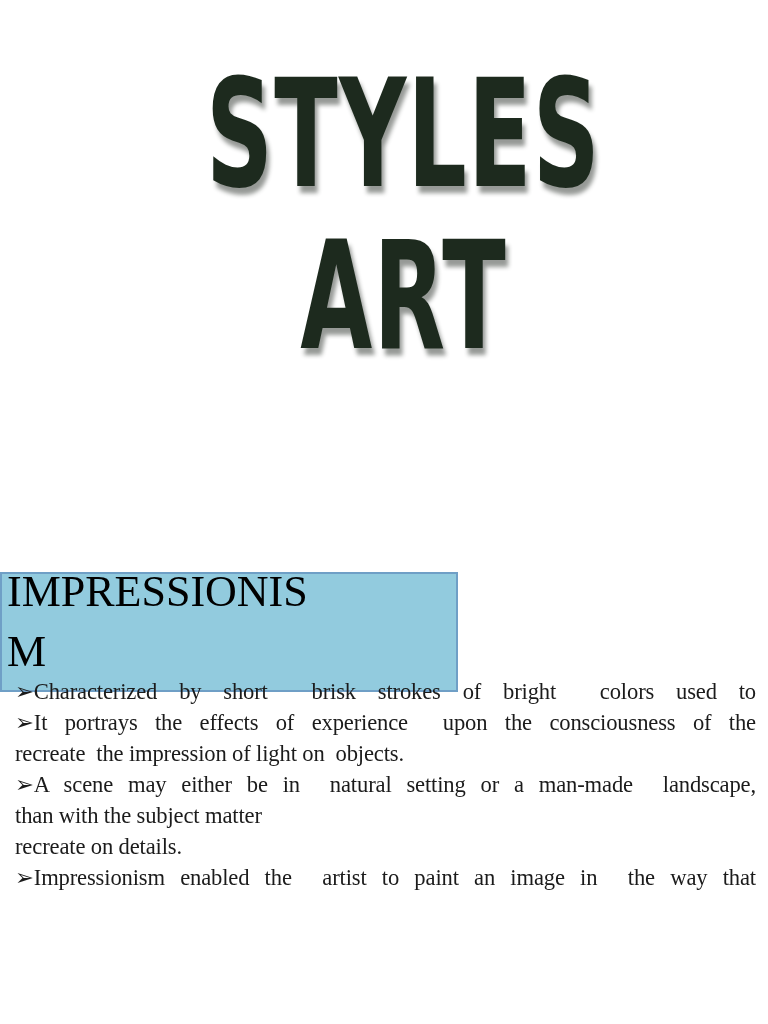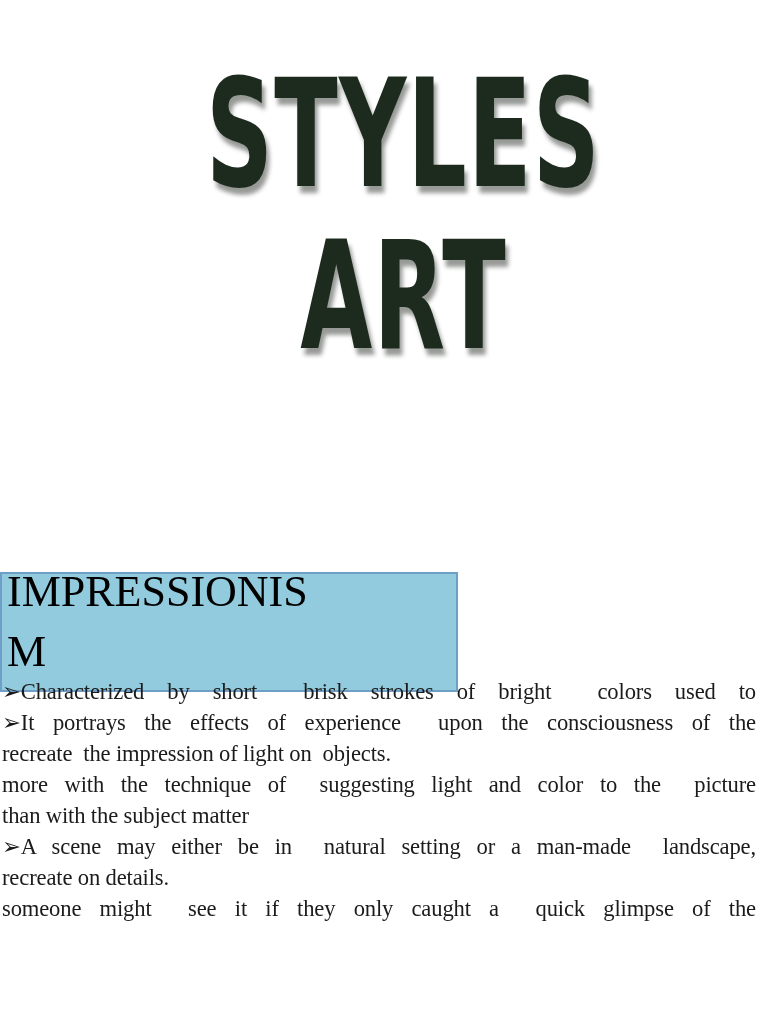--- a/index.html
+++ b/index.html
@@ -54,21 +54,21 @@
     margin: -12px 0 0 5px;
     font-weight: normal;
   }
   .heading-line { display: block; white-space: nowrap; }
   
   .body-text {
     position: absolute;
     left: 0;
     top: 676px;
     width: 768px;
-    padding: 0 12px 0 2px;
+    padding: 0 12px 0 15px;
     z-index: 2;
     font-family: "Liberation Serif", "DejaVu Sans", serif;
     font-size: 22.6px;
     letter-spacing: -0.15px;
   }
   .t-line {
     line-height: 31px;
     text-align: justify;
     text-align-last: justify;
   }
@@ -91,20 +91,19 @@
     <div class="section-heading" id="section-heading" style="color: rgb(0, 0, 0);">
         <div class="heading-line">IMPRESSIONIS</div>
         <div class="heading-line">M</div>
       </div>
   </div>
 
   <div class="body-text" id="body-text" style="color: rgb(27, 27, 27);">
       <div class="t-line">➢Characterized by short&nbsp; brisk strokes of bright&nbsp; colors used to</div>
       <div class="t-line">➢It portrays the effects of experience&nbsp; upon the consciousness of the</div>
       <div class="t-line para-end">recreate&nbsp; the impression of light on&nbsp; objects.</div>
-      <div class="t-line">more with the technique of&nbsp; suggesting light and color to the&nbsp; picture</div>
+      <div class="t-line">➢A scene may either be in&nbsp; natural setting or a man-made&nbsp; landscape,</div>
       <div class="t-line para-end">than with the subject matter</div>
-      <div class="t-line">➢A scene may either be in&nbsp; natural setting or a man-made&nbsp; landscape,</div>
       <div class="t-line para-end">recreate on details.</div>
-      <div class="t-line">someone might&nbsp; see it if they only caught a&nbsp; quick glimpse of the</div>
+      <div class="t-line">➢Impressionism enabled the&nbsp; artist to paint an image in&nbsp; the way that</div>
     </div>
 
 </div>
 
 </body></html>

